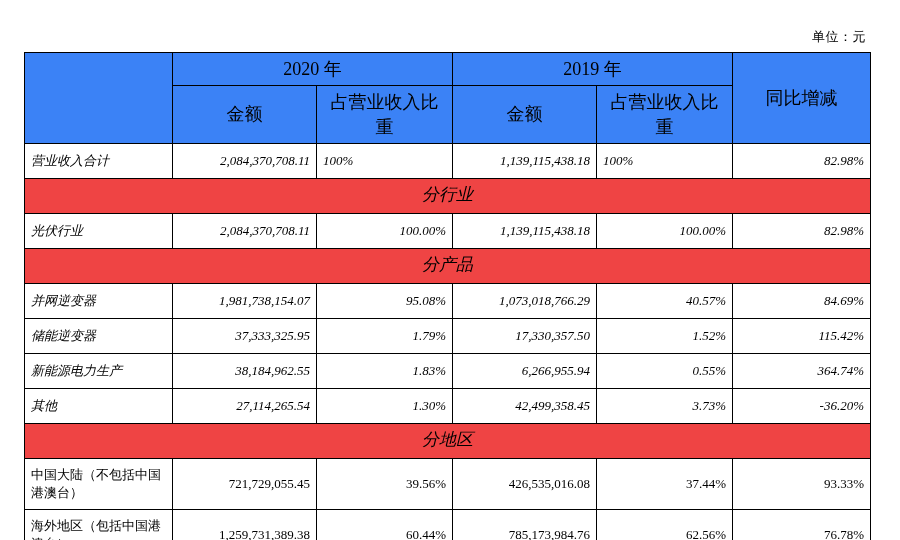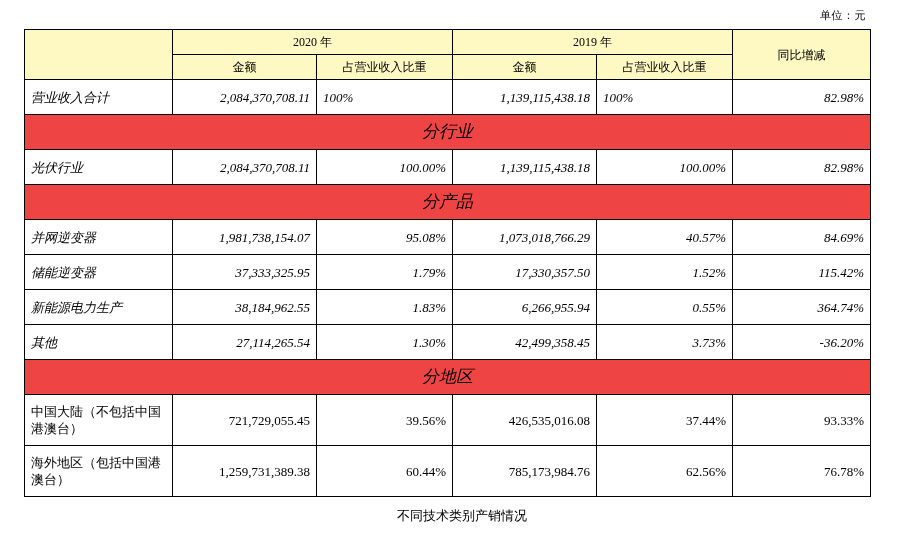--- a/index.html
+++ b/index.html
@@ -14,42 +14,43 @@
     color: #000000;
     position: relative;
     overflow: hidden;
   }
   .page {
     padding: 0;
     box-sizing: border-box;
   }
   .unit-line {
     text-align: right;
-    font-size: 11px;
+    font-size: 13px;
     padding: 8px 34px 6px 0;
     letter-spacing: 0.5px;
+    margin-top: 20px;
   }
   table.fin {
     border-collapse: collapse;
     table-layout: fixed;
     width: 846px;
     margin-left: 24px;
     font-size: 13px;
   }
   table.fin td, table.fin th {
     border: 1px solid #000000;
     padding: 4px 6px;
     vertical-align: middle;
     font-weight: normal;
     line-height: 1.35;
   }
   .hdr-cell {
-    background: #fef9c3;
+    background: #3b82f6;
     text-align: center;
-    font-size: 12px;
+    font-size: 18px;
   }
   .sec-row td {
     background: #ef4444;
     text-align: center;
     font-size: 17px;
     padding-left: 8px;
   }
   .lbl {
     text-align: left;
     padding-left: 8px;

